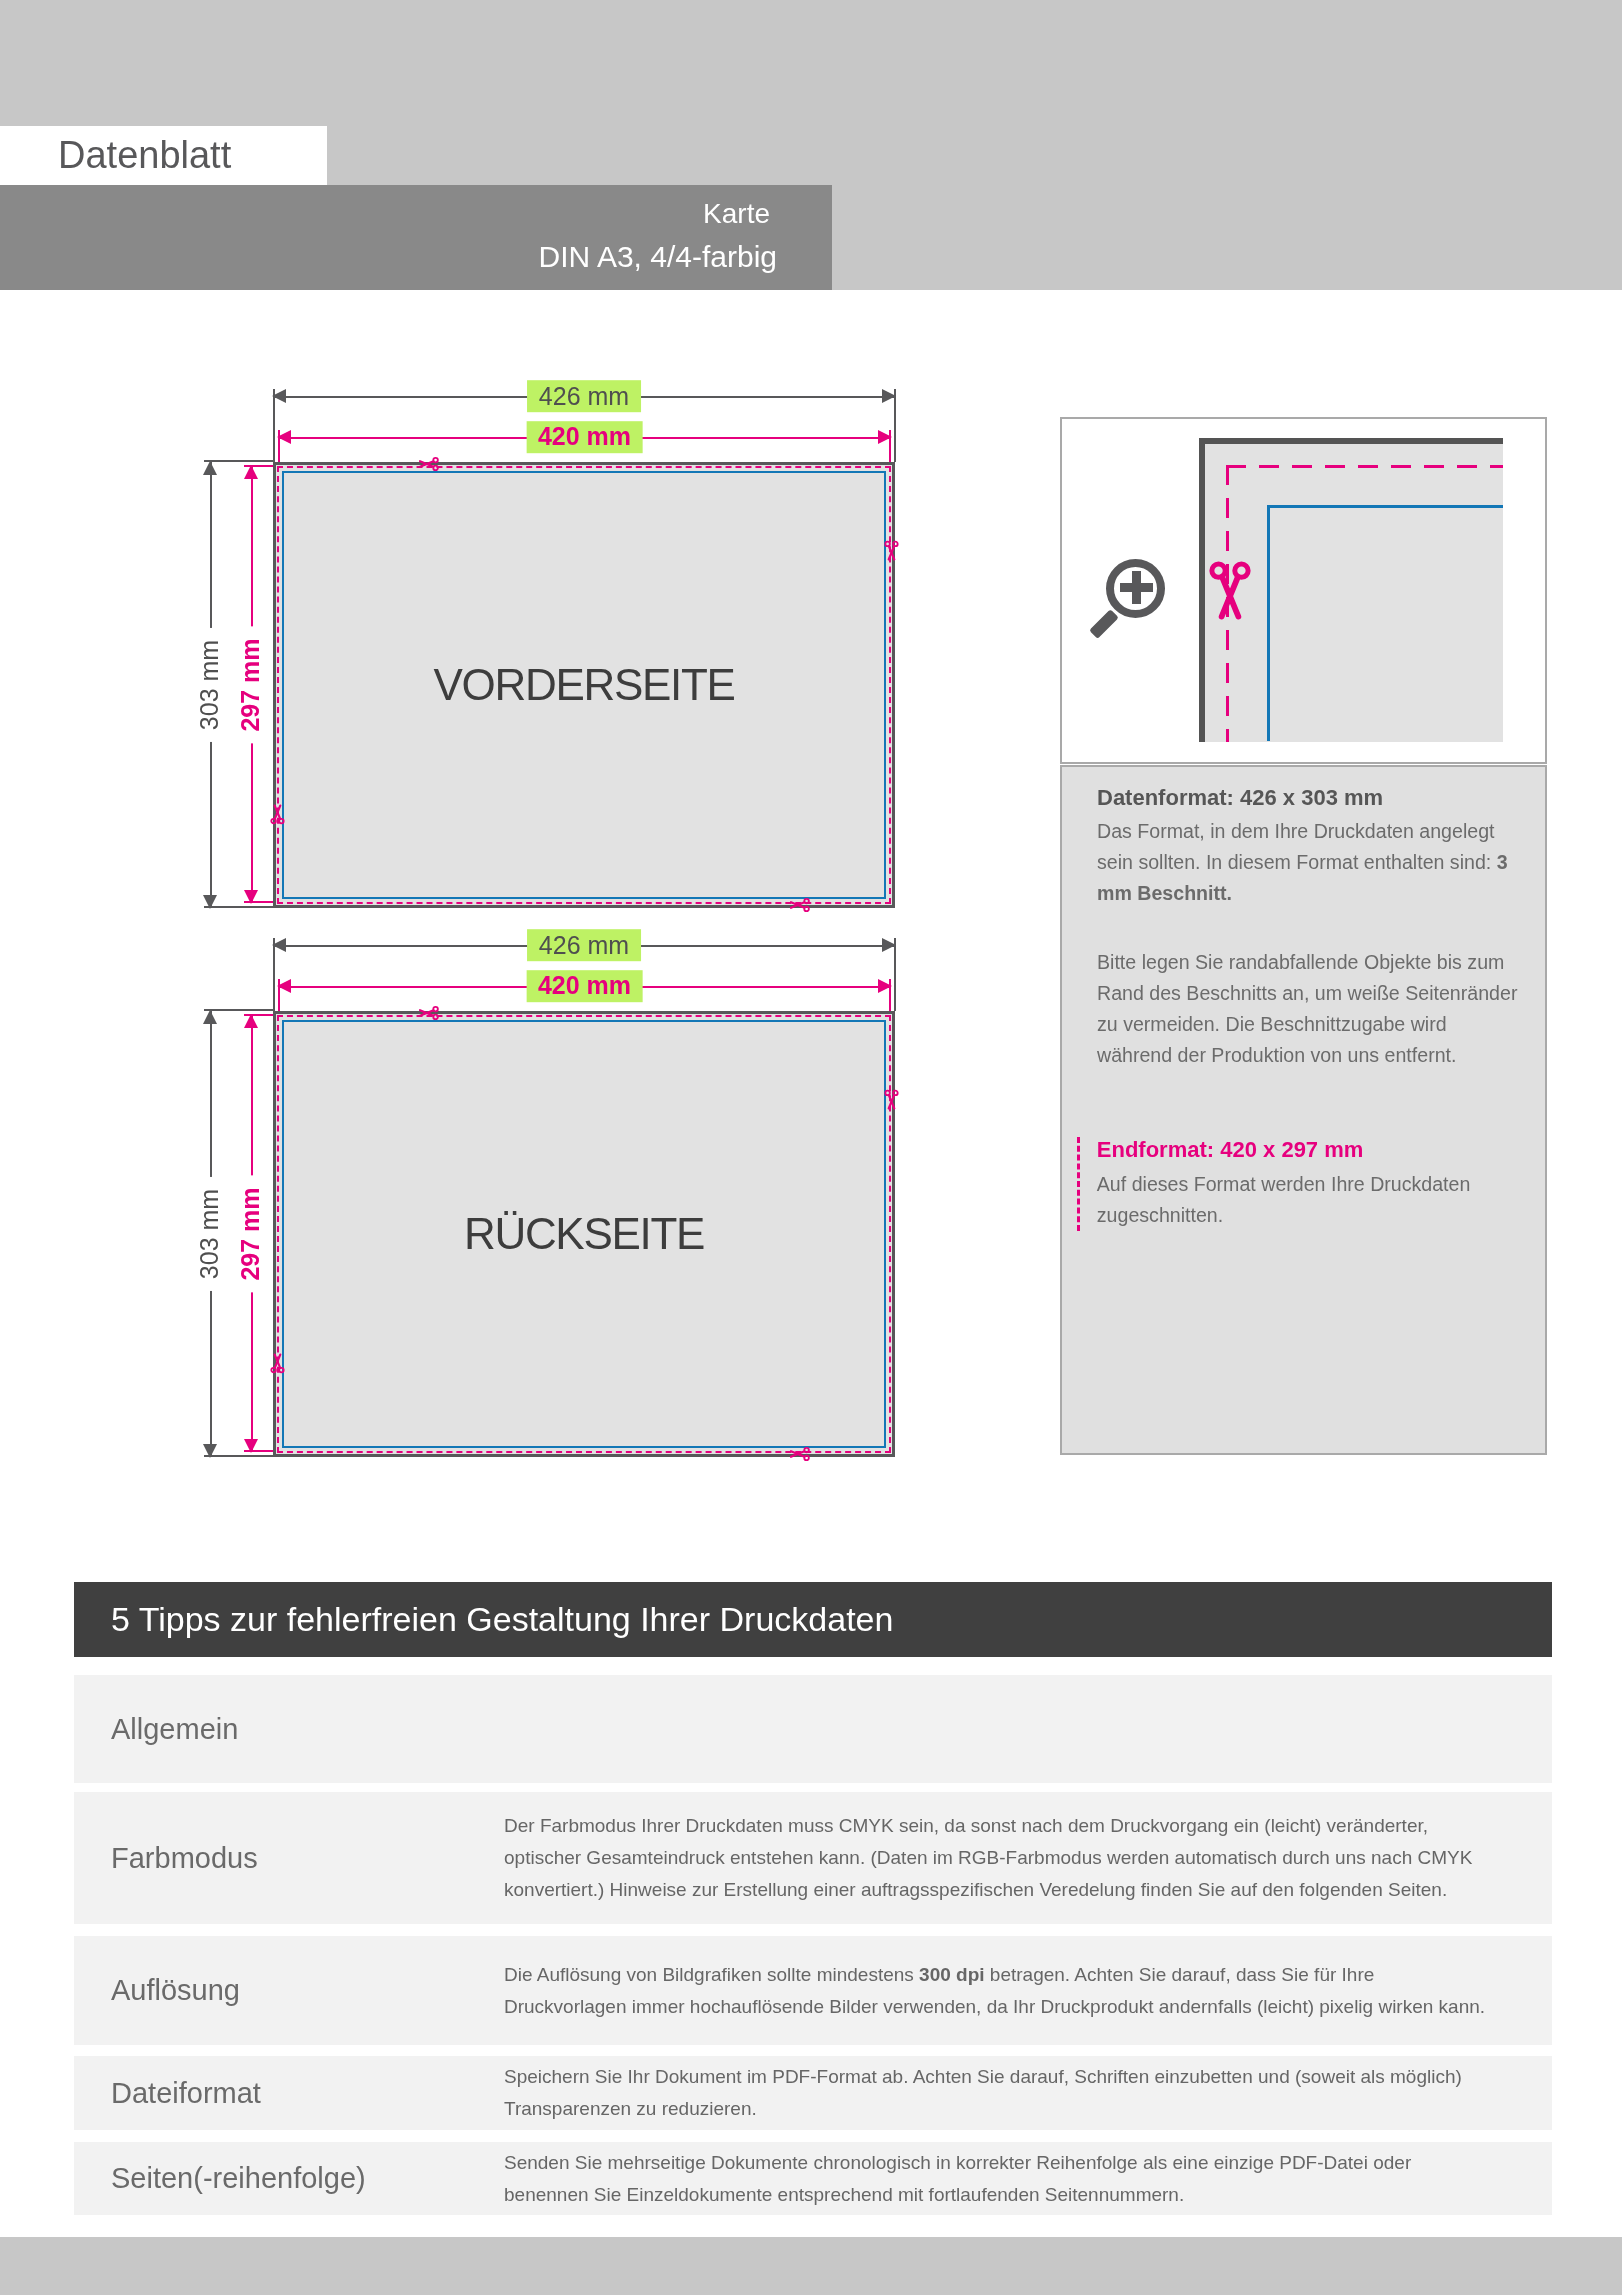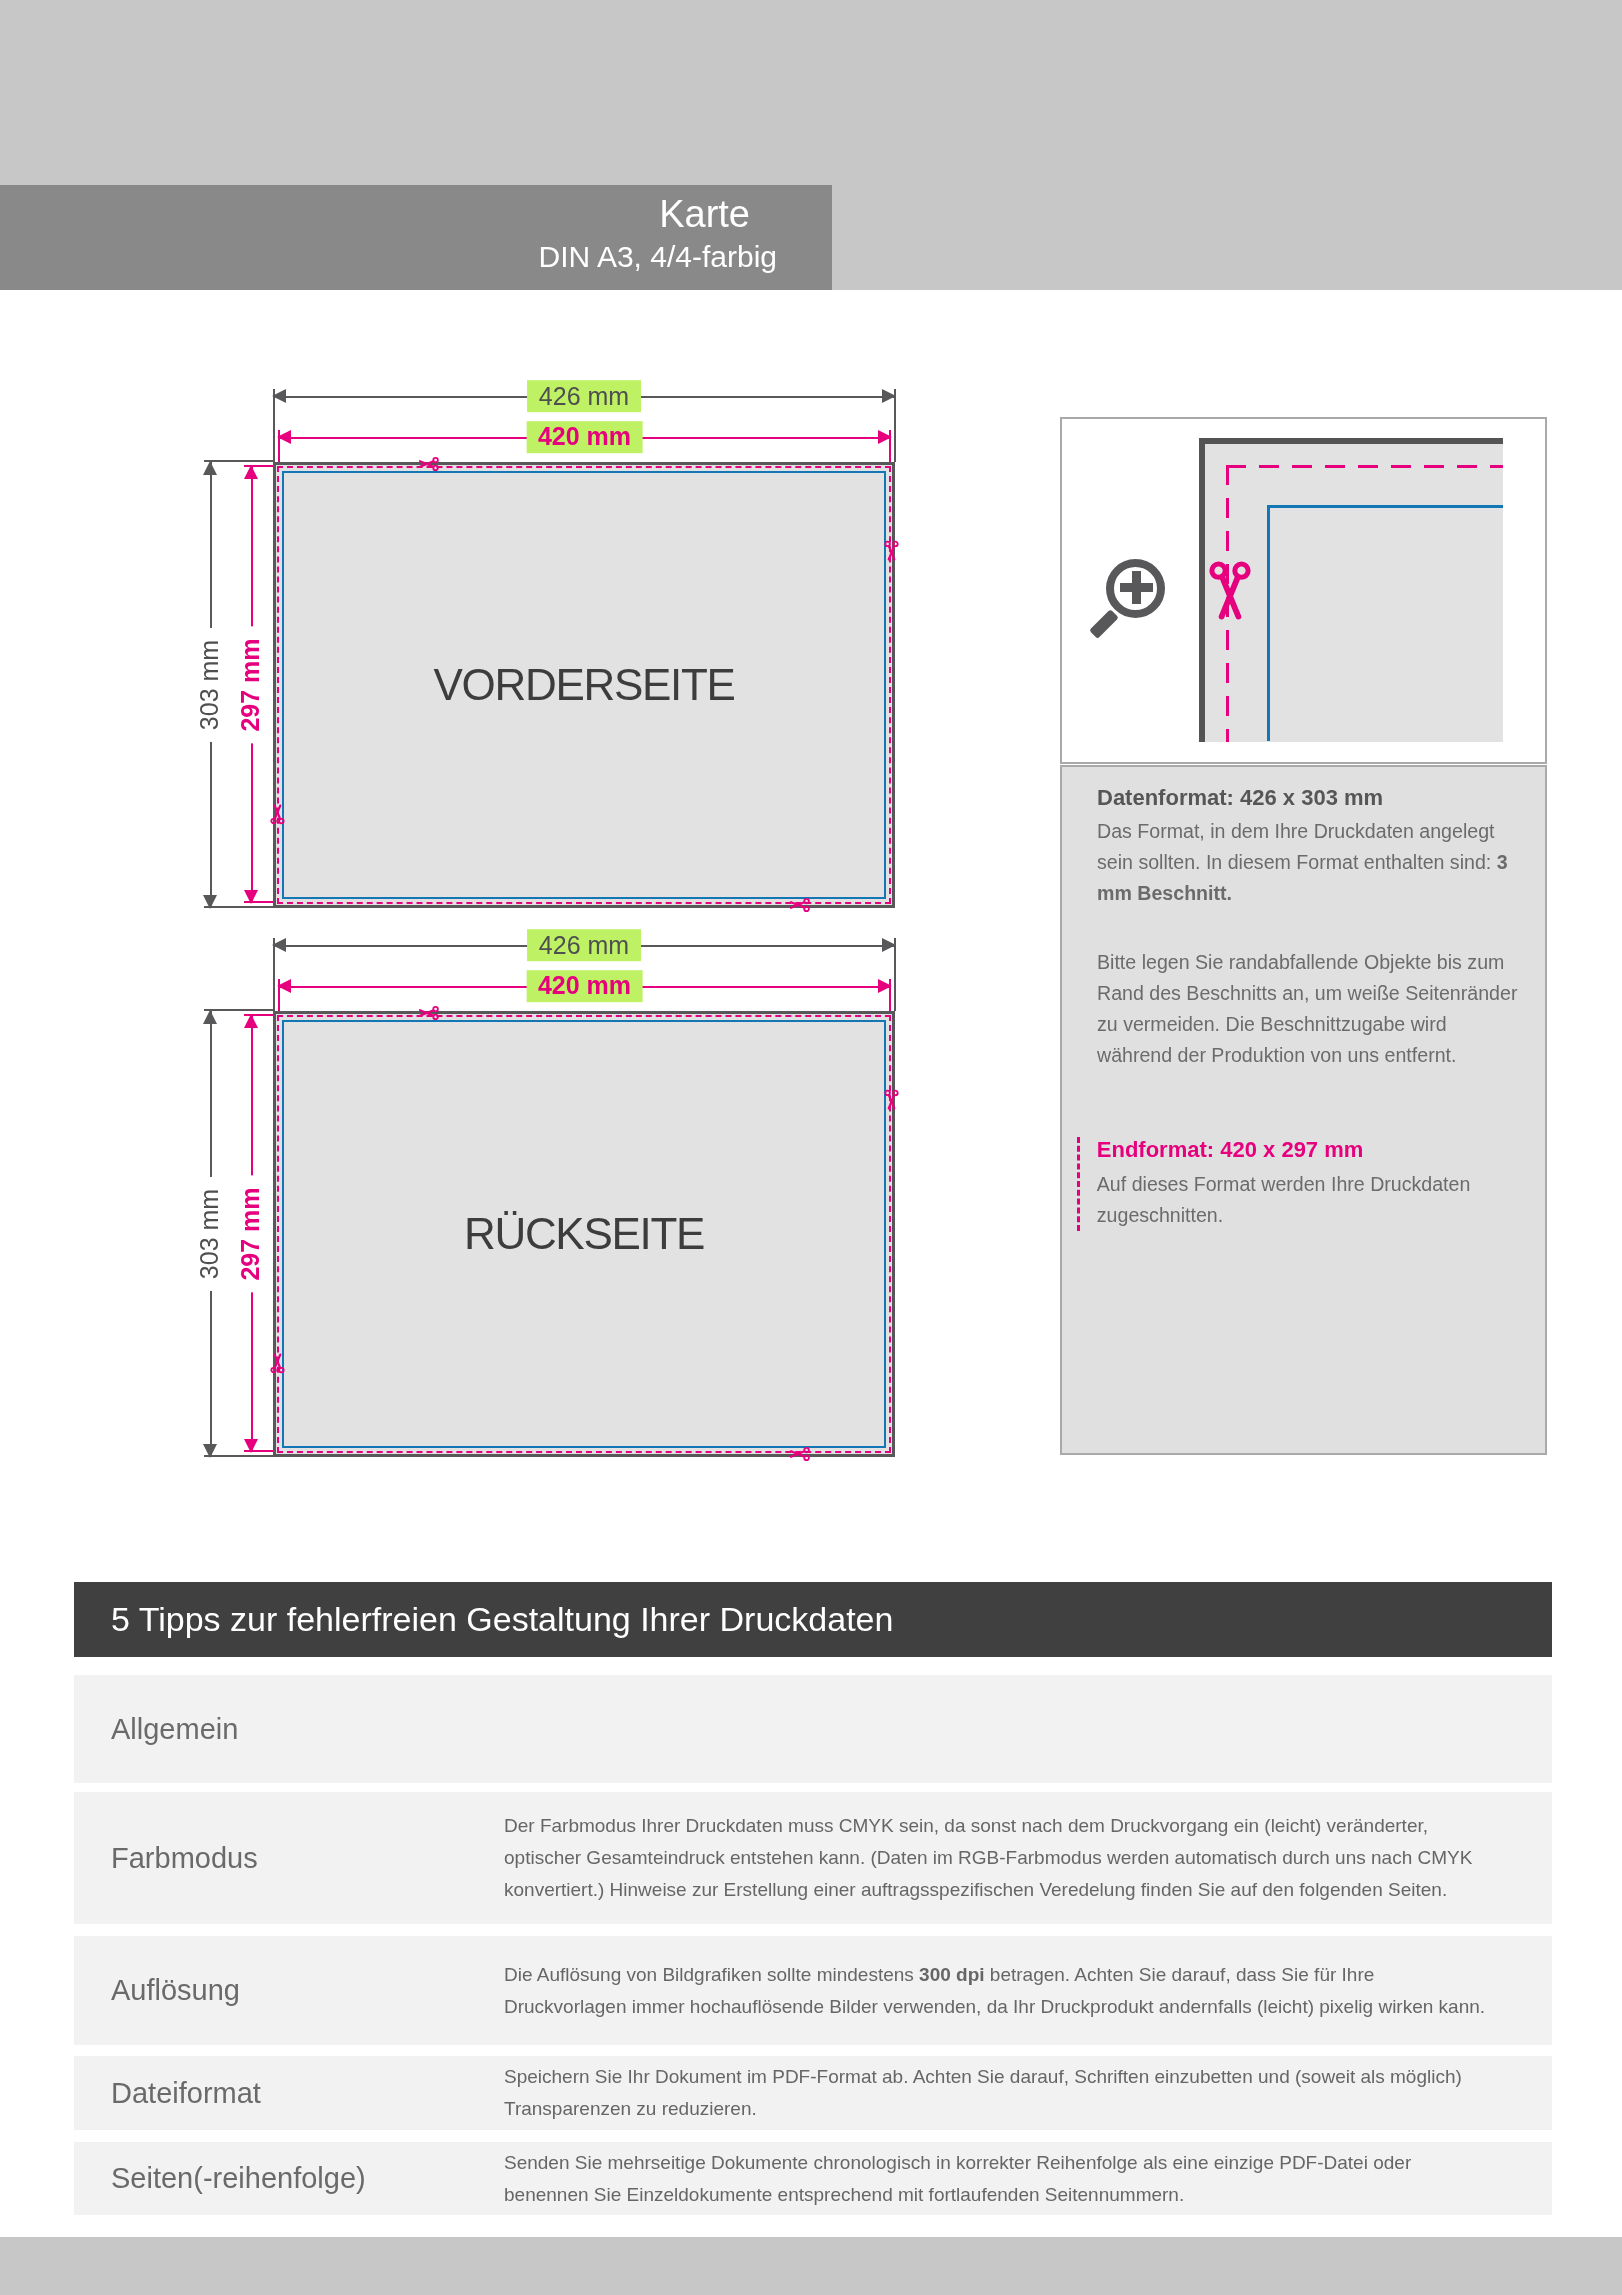--- a/index.html
+++ b/index.html
@@ -8,21 +8,21 @@
     position:relative;width:1623px;height:2295px;background:#ffffff;overflow:hidden;
     font-family:"Liberation Sans", sans-serif;color:#565656;
   }
   .abs{position:absolute;}
 
   
   #top-band{left:0;top:0;width:1623px;height:290px;background:#c7c7c7;}
   #title-box{left:0;top:126px;width:327px;height:59px;background:#ffffff;}
   #title-box span{display:block;padding-left:58px;line-height:59px;font-size:38px;color:#58585a;}
   #banner{left:0;top:185px;width:832px;height:105px;background:#898989;color:#fff;text-align:right;}
-  #banner .t1{display:block;margin-top:5.2px;padding-right:82px;font-size:38px;line-height:48px;margin-left:33px;}
+  #banner .t1{display:block;margin-top:5.2px;padding-right:62px;font-size:28px;line-height:48px;margin-left:33px;}
   #banner .t2{display:block;padding-right:55px;font-size:30px;line-height:38px;}
 
   
   .diagram{width:707px;height:550px;}
   .d-box{position:absolute;left:77px;top:82px;width:622px;height:446px;
          border:3.3px solid #58585a;background:#e2e2e2;box-sizing:border-box;}
   .d-cut{position:absolute;left:1.3px;top:1.3px;right:1.3px;bottom:1.3px;border:2.6px dashed #e6007e;}
   .d-safe{position:absolute;left:5.9px;top:5.9px;right:5.9px;bottom:5.9px;border:2px solid #1377b6;}
   .d-title{position:absolute;left:0;top:0;width:100%;height:100%;display:flex;align-items:center;justify-content:center;
            font-size:44px;letter-spacing:-1.3px;color:#3d3d3d;}
@@ -97,20 +97,23 @@
   .tip-text{width:982px;font-size:19px;line-height:32px;color:#666;}
 
   #footer-band{left:0;top:2237px;width:1623px;height:59px;background:#c7c7c7;}
 </style>
 </head>
 <body>
 
 <div id="page">
 
   <div class="abs" id="top-band"></div>
+  <div class="abs" id="title-box">
+    <span>Datenblatt</span>
+  </div>
   <div class="abs" id="banner">
     <span class="t1">Karte</span>
     <span class="t2">DIN A3, 4/4-farbig</span>
   </div>
 
   <div class="abs diagram" style="left:196px;top:380px;">
     <div class="h-arrow" style="left:77px;top:9.2px;width:622px;">
       <div class="line"></div>
         <div class="hd-l"></div>
         <div class="hd-r"></div>

